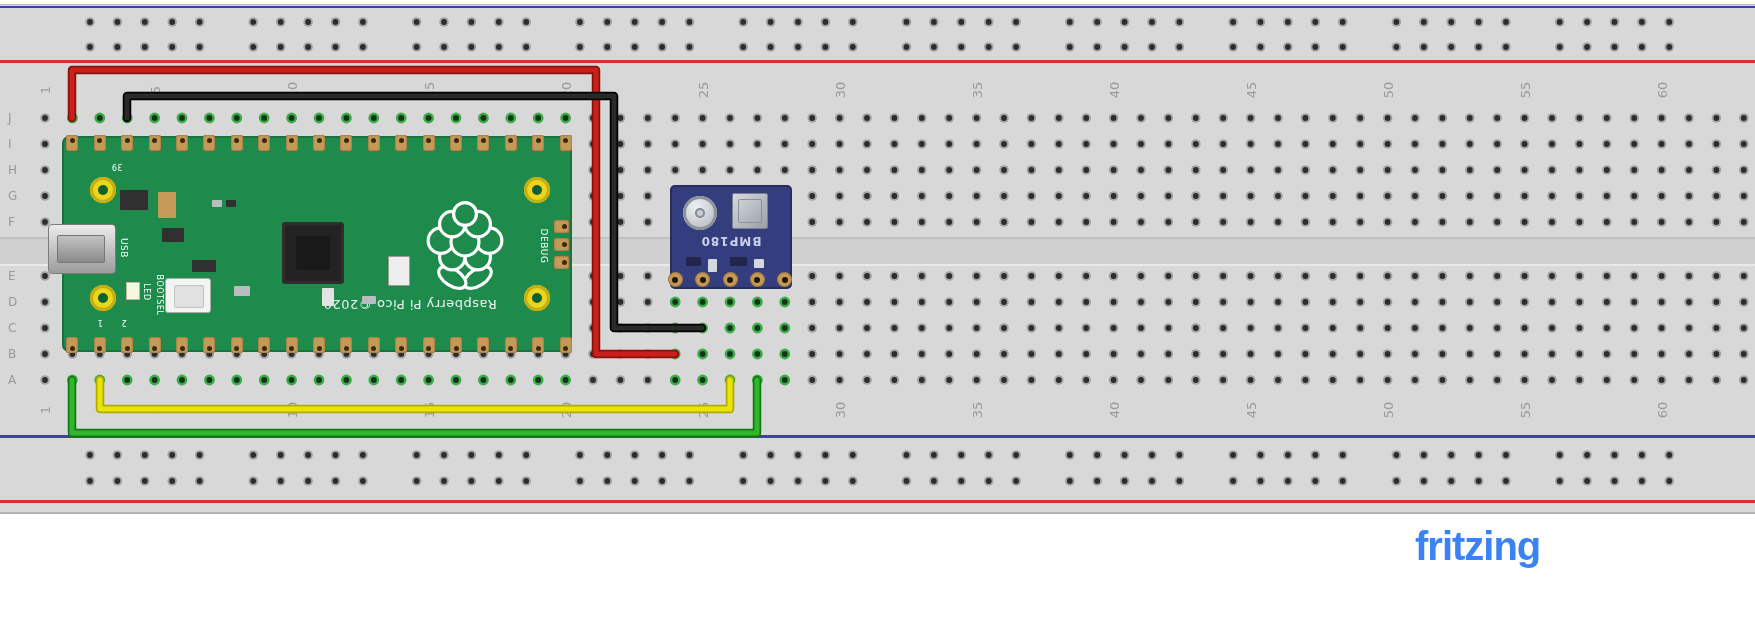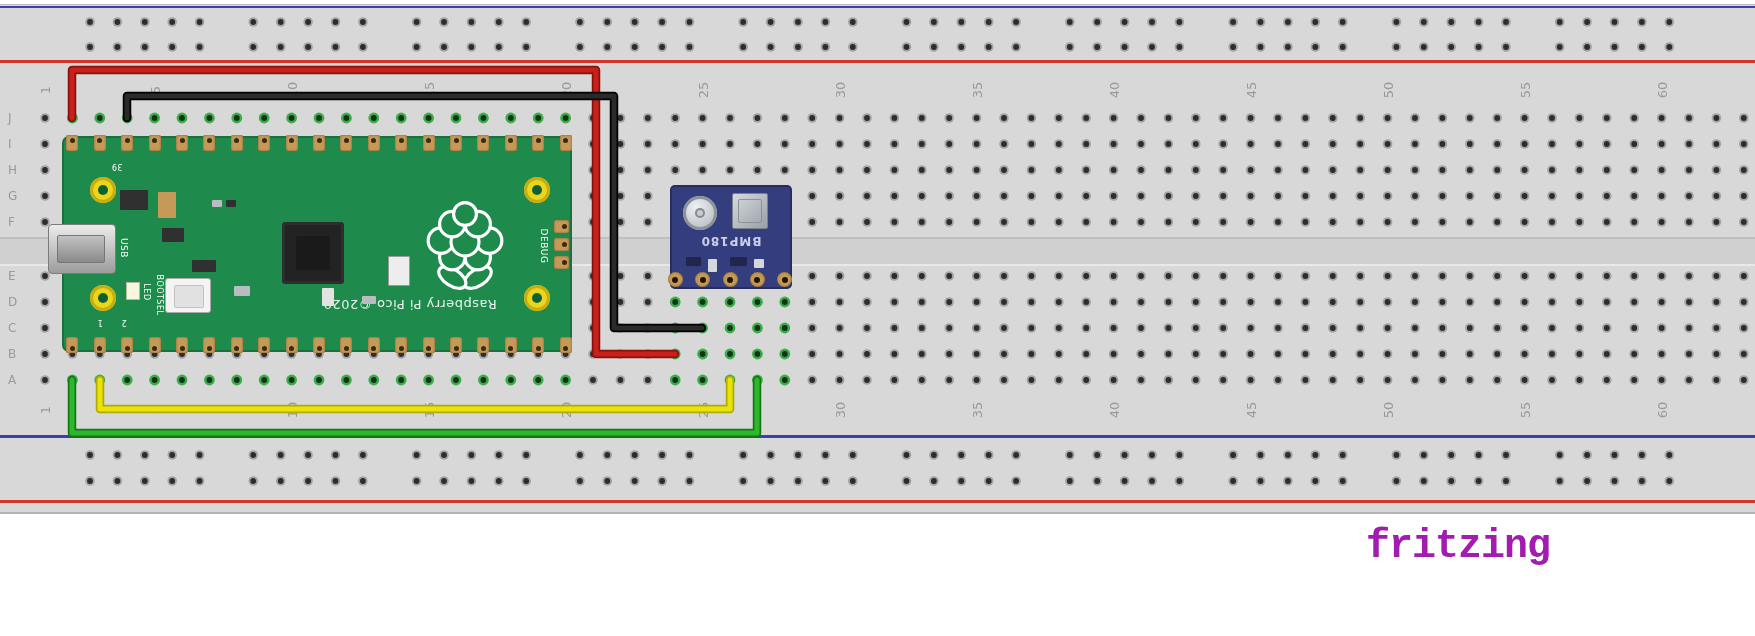--- a/index.html
+++ b/index.html
@@ -69,22 +69,22 @@
           background:#c7ccd1;box-shadow:inset 0 0 0 2px #868c92;}
   .silverbox{position:absolute;left:62px;top:8px;width:34px;height:34px;
           background:linear-gradient(135deg,#d7dbdf,#989fa6);border:1px solid #7b8289;border-radius:2px;}
   .silverbox::after{content:"";position:absolute;left:5px;top:5px;width:22px;height:22px;border:1px solid #8b9298;border-radius:2px;}
   .bmplabel{position:absolute;left:4px;top:49px;width:114px;text-align:center;color:#c9cee9;
           font-size:12px;font-weight:bold;letter-spacing:1px;transform:rotate(180deg);}
   .bmppad{position:absolute;bottom:2px;width:15px;height:15px;border-radius:50%;background:#c59a58;
           box-shadow:inset 0 0 2px rgba(90,60,20,0.9);}
   .bmppad::after{content:"";position:absolute;left:4.5px;top:4.5px;width:6px;height:6px;border-radius:50%;background:#201608;}
 
-  .fritzing{position:absolute;left:1366px;top:524px;z-index:7;font-size:40px;font-weight:bold;
-            color:#a21caf;letter-spacing:-1px;font-family:Liberation Mono, monospace;}
+  .fritzing{position:absolute;left:1415px;top:524px;z-index:7;font-size:40px;font-weight:bold;
+            color:#3b82f6;letter-spacing:-1px;font-family:Liberation Sans, sans-serif;}
 </style>
 </head>
 <body>
 
 <div class="stage">
 
   <div class="board" style="background: rgb(216, 216, 216);"></div>
   <div class="groove"></div>
   <div class="rail" id="rail-blue-top" style="background: rgb(58, 65, 173);"></div>
   <div class="rail" id="rail-red-top" style="background: rgb(212, 52, 44);"></div>

